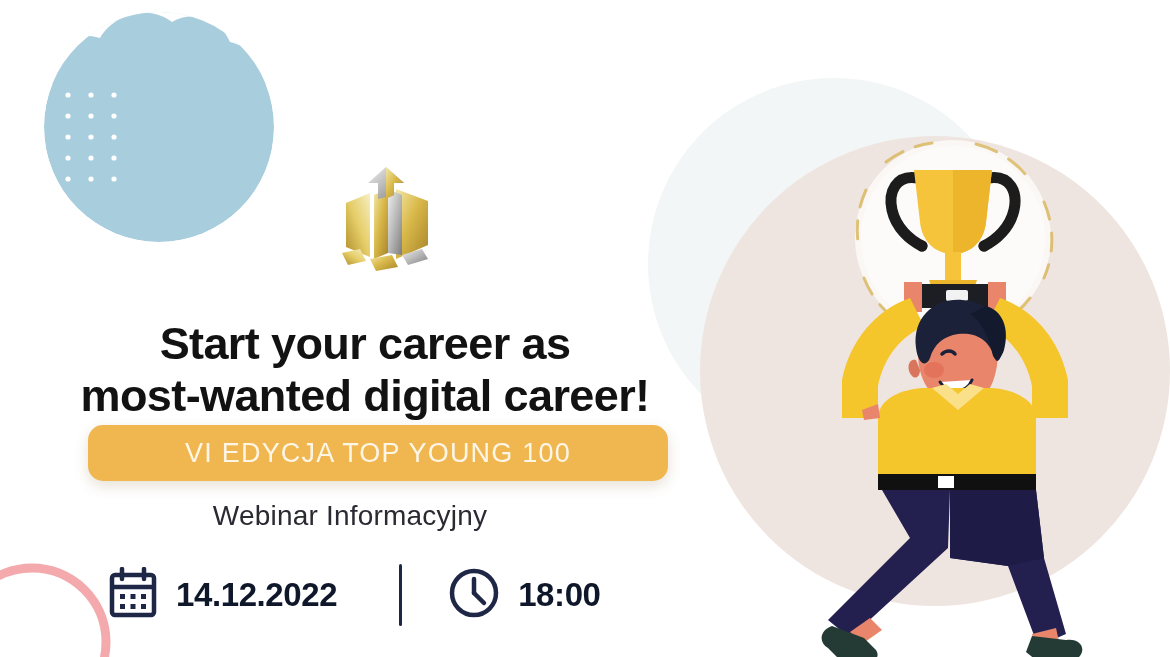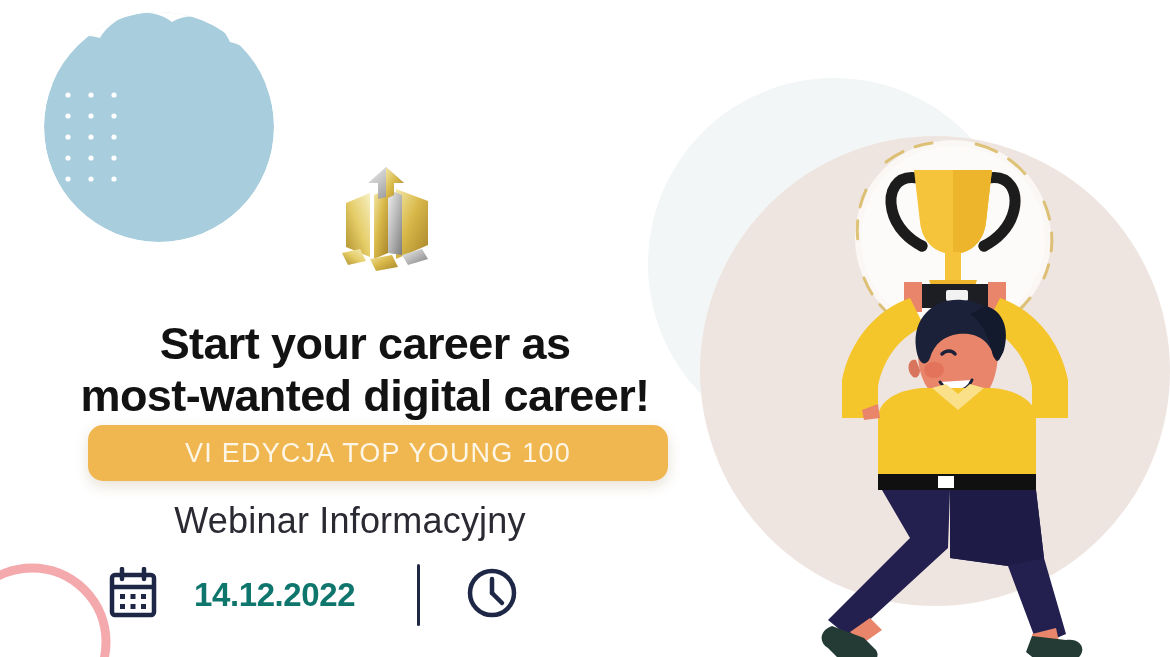--- a/index.html
+++ b/index.html
@@ -87,37 +87,37 @@
     font-weight: normal;
     letter-spacing: 1.2px;
   }
 
   #subtitle {
     position: absolute;
     left: 0; top: 500px;
     width: 700px;
     text-align: center;
     color: #2a2a33;
-    font-size: 36px;
+    font-size: 28px;
     font-weight: normal;
     letter-spacing: 0.2px;
   }
 
   #meta-row {
     position: absolute;
     left: 108px; top: 560px;
     width: 500px; height: 70px;
     display: flex;
     align-items: center;
   }
   .meta-item { display: flex; align-items: center; }
   .meta-icon { display: block; }
   .meta-text {
-    margin-left: 36px;
-    color: #0f766e;
+    margin-left: 18px;
+    color: #0f172a;
     font-size: 33px;
     font-weight: bold;
     letter-spacing: -0.4px;
   }
   #meta-divider {
     width: 3px;
     height: 62px;
     background: #1f2747;
     margin: 0 46px 0 62px;
     border-radius: 2px;
@@ -349,17 +349,18 @@
       <div id="meta-divider"></div>
 
       <div class="meta-item">
         <span class="meta-icon">
           <svg width="52" height="52" viewBox="0 0 52 52">
             <circle cx="26" cy="26" r="22" fill="none" stroke="#1f2747" stroke-width="4.5"></circle>
             <line x1="26" y1="26" x2="26" y2="12" stroke="#1f2747" stroke-width="4.5" stroke-linecap="round"></line>
             <line x1="26" y1="26" x2="36" y2="36" stroke="#1f2747" stroke-width="4.5" stroke-linecap="round"></line>
           </svg>
         </span>
+        <span class="meta-text">18:00</span>
       </div>
 
     </div>
   </div>
 </div>
 
 </body></html>

